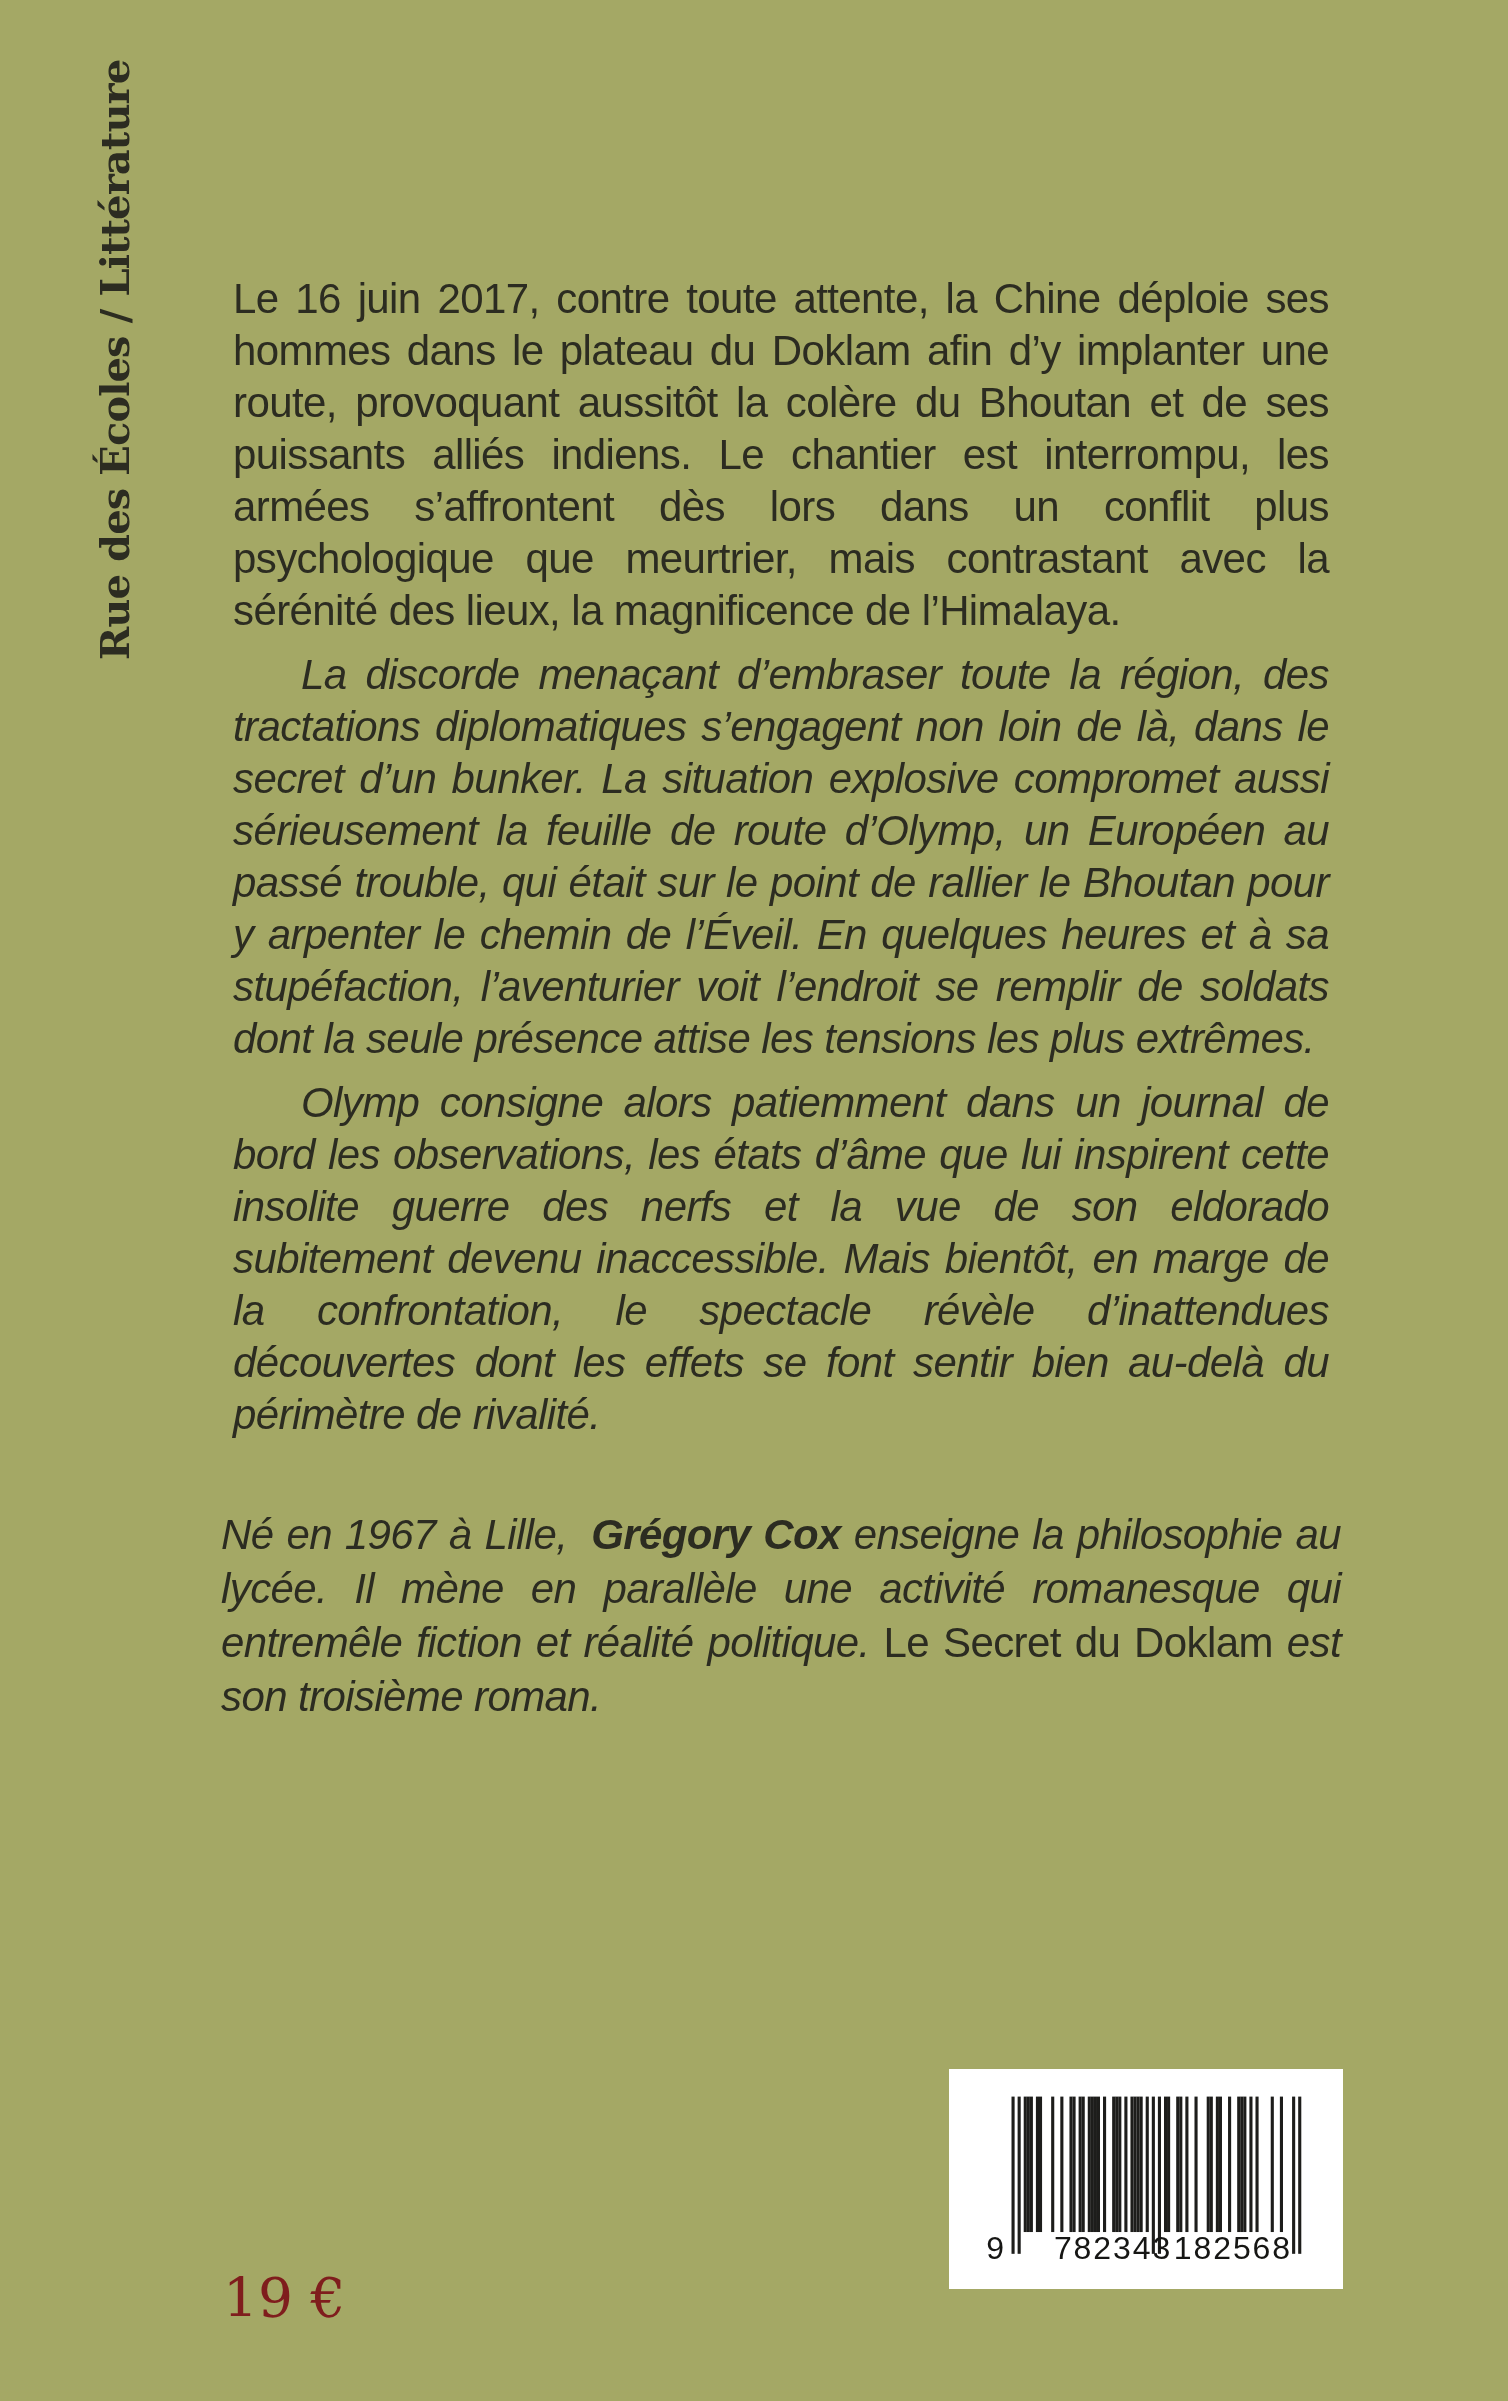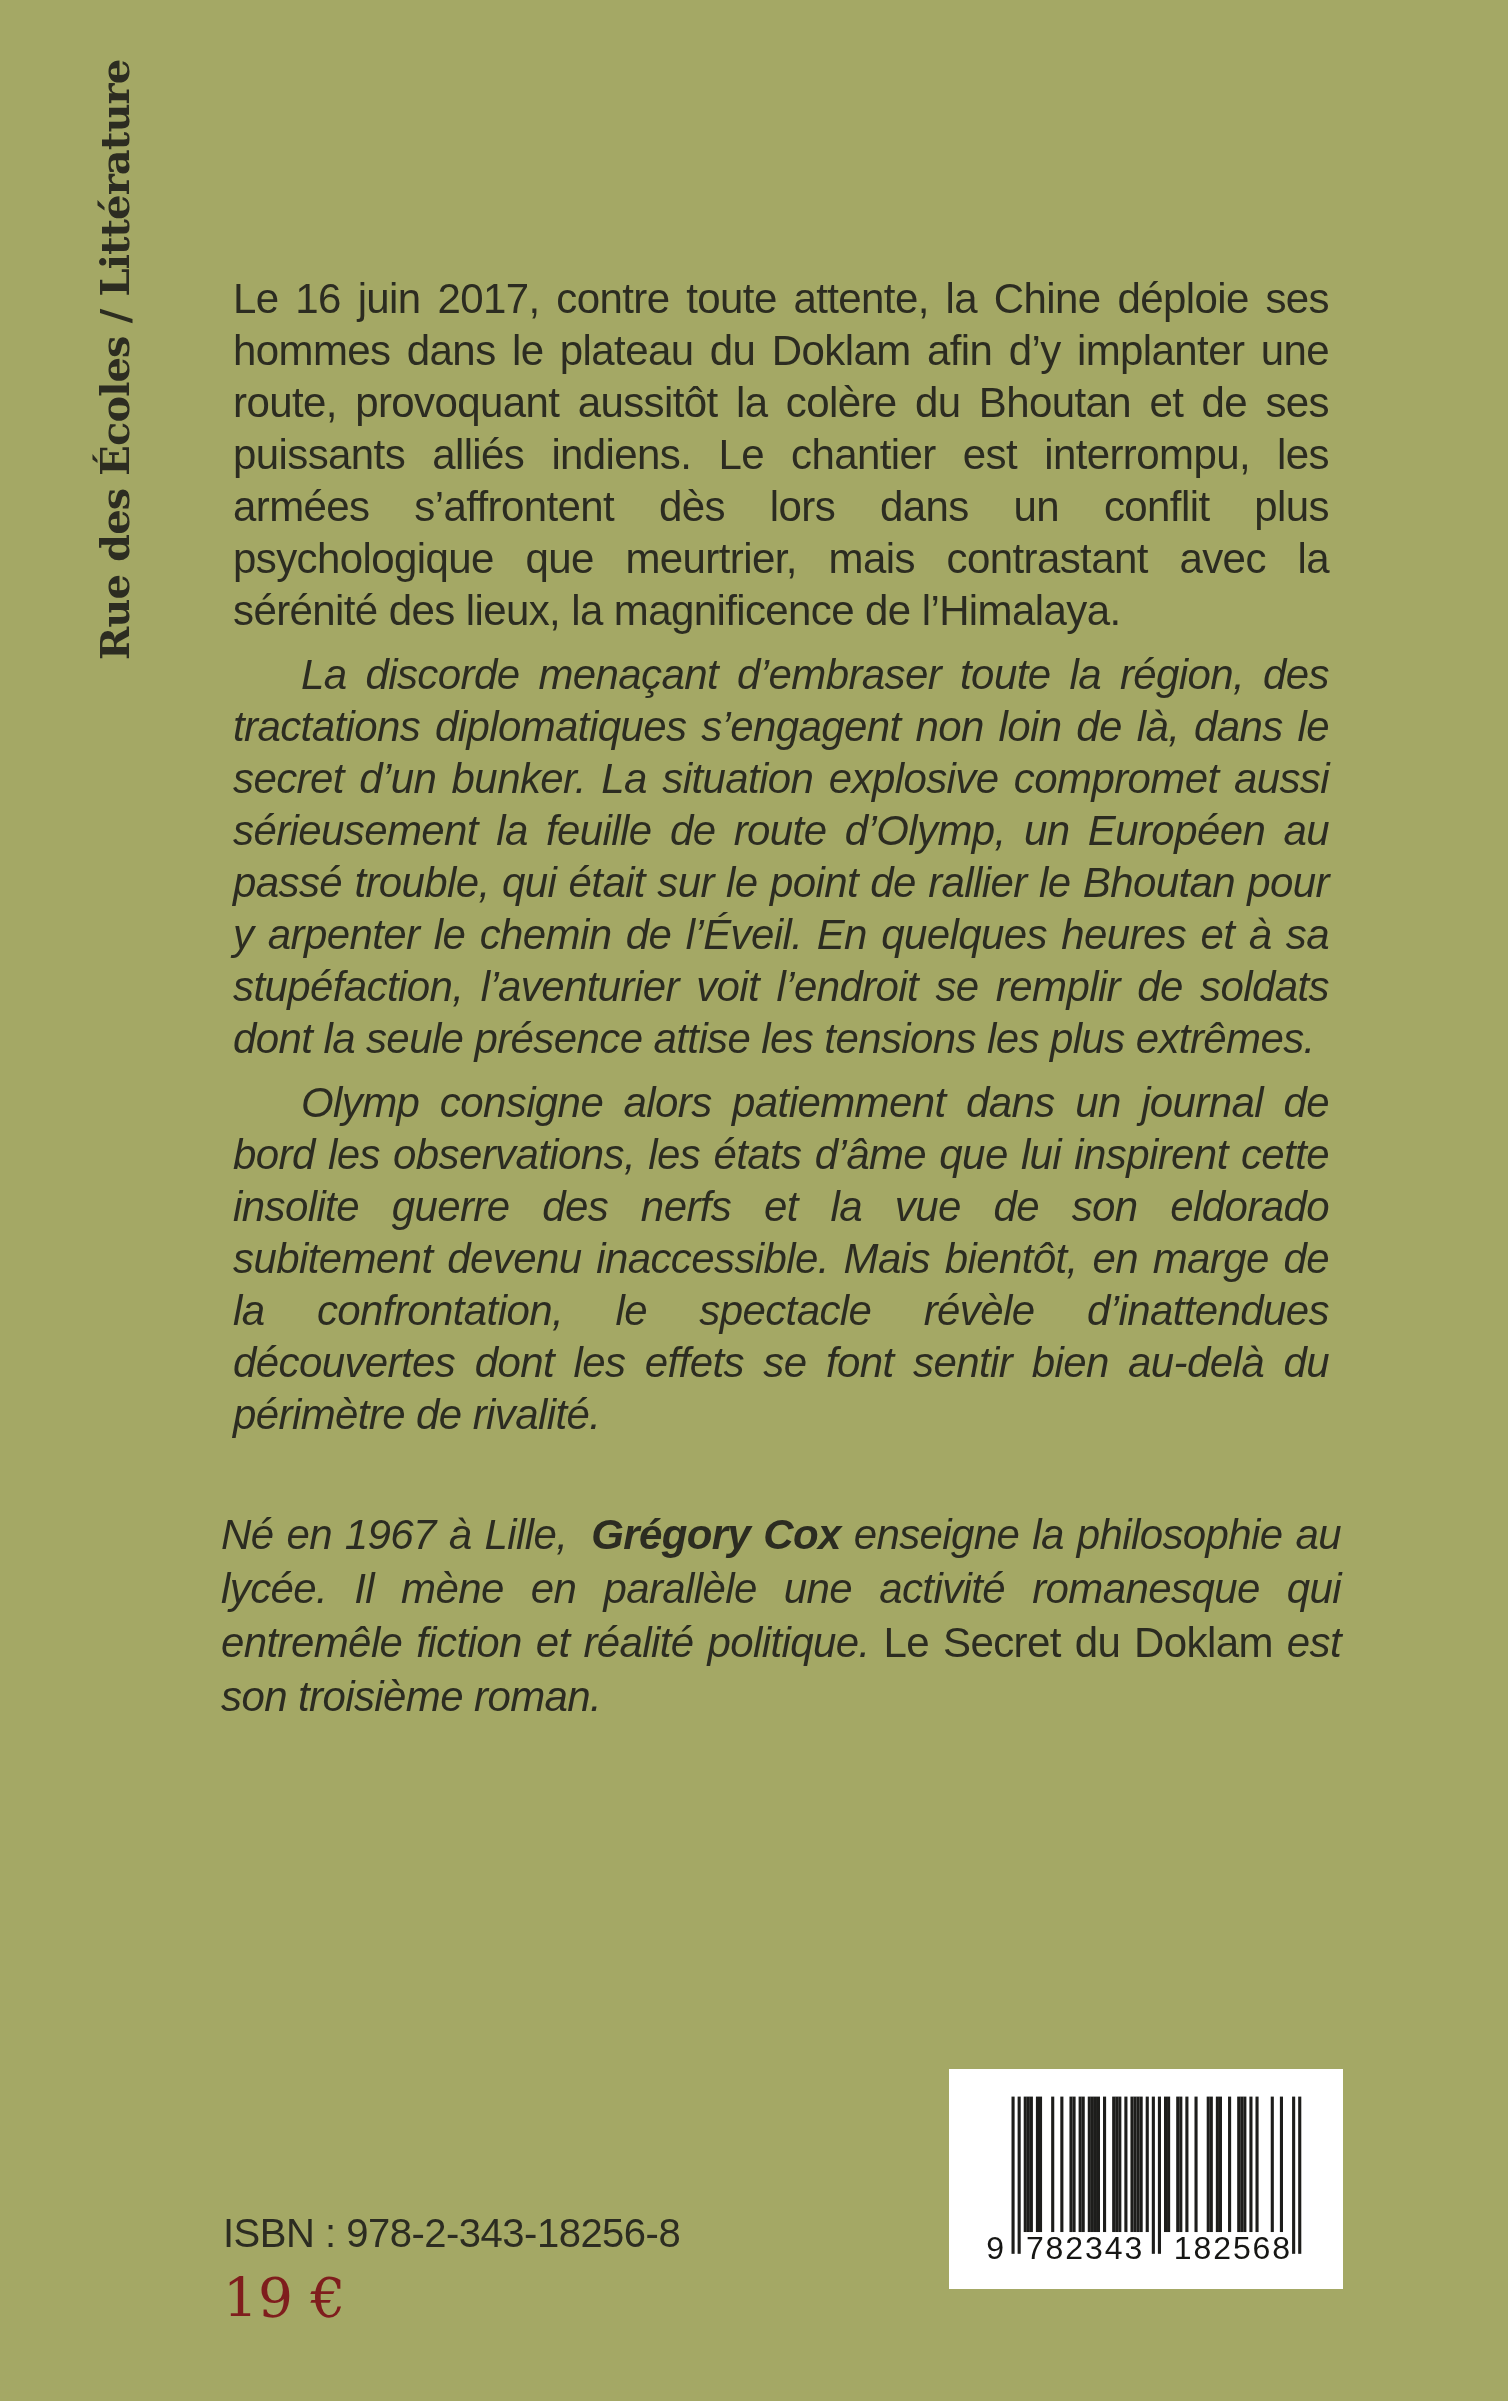--- a/index.html
+++ b/index.html
@@ -74,21 +74,20 @@
   <div class="synopsis">
     <p>Le 16 juin 2017, contre toute attente, la Chine déploie ses hommes dans le plateau du Doklam afin d’y implanter une route, provoquant aussitôt la colère du Bhoutan et de ses puissants alliés indiens. Le chantier est interrompu, les armées s’affrontent dès lors dans un conflit plus psychologique que meurtrier, mais contrastant avec la sérénité des lieux, la magnificence de l’Himalaya.</p>
     <p class="indent">La discorde menaçant d’embraser toute la région, des tractations diplomatiques s’engagent non loin de là, dans le secret d’un bunker. La situation explosive compromet aussi sérieusement la feuille de route d’Olymp, un Européen au passé trouble, qui était sur le point de rallier le Bhoutan pour y arpenter le chemin de l’Éveil. En quelques heures et à sa stupéfaction, l’aventurier voit l’endroit se remplir de soldats dont la seule présence attise les tensions les plus extrêmes.</p>
     <p class="indent">Olymp consigne alors patiemment dans un journal de bord les observations, les états d’âme que lui inspirent cette insolite guerre des nerfs et la vue de son eldorado subitement devenu inaccessible. Mais bientôt, en marge de la confrontation, le spectacle révèle d’inattendues découvertes dont les effets se font sentir bien au-delà du périmètre de rivalité.</p>
   </div>
 
   <div class="bio">
     <span>Né en 1967 à Lille, </span><span class="author">Grégory Cox</span><span> enseigne la philosophie au lycée. Il mène en parallèle une activité romanesque qui entremêle fiction et réalité politique. </span><span class="title">Le Secret du Doklam</span><span> est son troisième roman.</span>
   </div>
 
-  <div class="isbn">ISBN : 978-2-343-18256-8</div>
 
   <div class="price" style="color: #7f1d1d;">19 €</div>
 
   <div class="barcode" style="background: rgb(255, 255, 255);">
     <svg id="bc-svg" width="394" height="220" viewBox="0 0 416 232">
         <rect x="66.00" y="29" width="3.28" height="166" fill="#1d1d1b"></rect>
         <rect x="72.44" y="29" width="3.28" height="166" fill="#1d1d1b"></rect>
         <rect x="78.88" y="29" width="3.28" height="143" fill="#1d1d1b"></rect>
         <rect x="82.10" y="29" width="3.28" height="143" fill="#1d1d1b"></rect>
         <rect x="85.32" y="29" width="3.28" height="143" fill="#1d1d1b"></rect>
@@ -131,18 +130,18 @@
         <rect x="307.50" y="29" width="3.28" height="143" fill="#1d1d1b"></rect>
         <rect x="310.72" y="29" width="3.28" height="143" fill="#1d1d1b"></rect>
         <rect x="317.16" y="29" width="3.28" height="143" fill="#1d1d1b"></rect>
         <rect x="323.60" y="29" width="3.28" height="143" fill="#1d1d1b"></rect>
         <rect x="339.70" y="29" width="3.28" height="143" fill="#1d1d1b"></rect>
         <rect x="349.36" y="29" width="3.28" height="143" fill="#1d1d1b"></rect>
         <rect x="362.24" y="29" width="3.28" height="166" fill="#1d1d1b"></rect>
         <rect x="368.68" y="29" width="3.28" height="166" fill="#1d1d1b"></rect>
       </svg>
     <span class="bc-digit bc-first">9</span>
-    <span class="bc-digit bc-left" id="bc-g1" style="left: 72px; width: 128px;">782343</span>
+    <span class="bc-digit bc-left" id="bc-g1" style="left: 72px; width: 128px; padding-left: 28px;">782343</span>
     <span class="bc-digit bc-right" id="bc-g2" style="left: 215px; width: 128px;">182568</span>
   </div>
 
 </div>
 
 
 </body></html>

